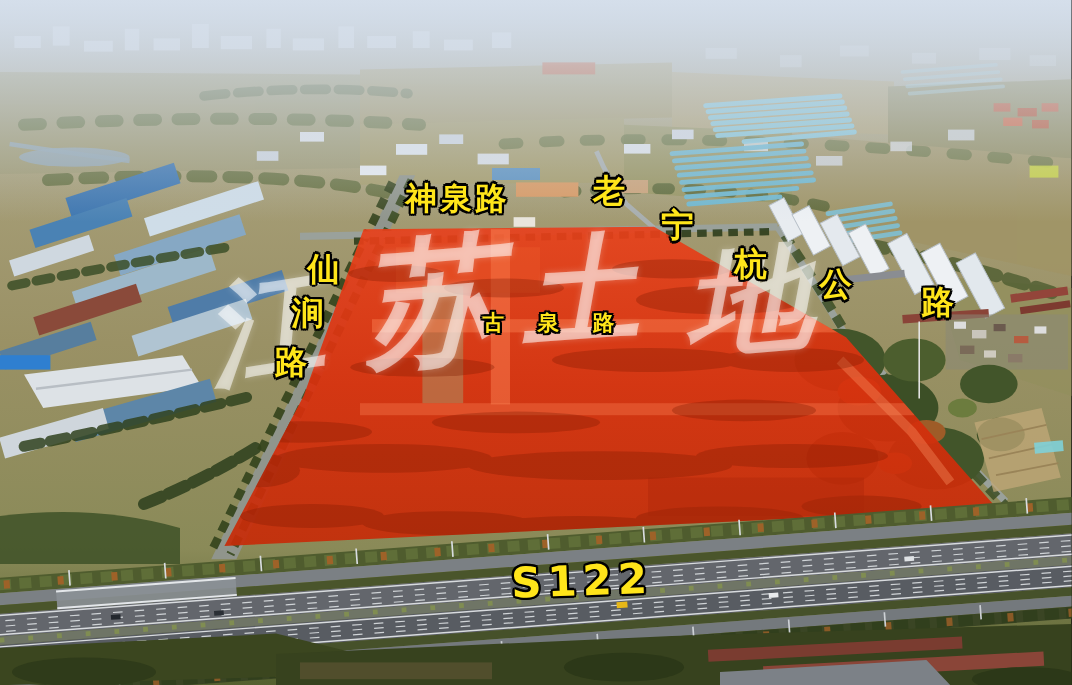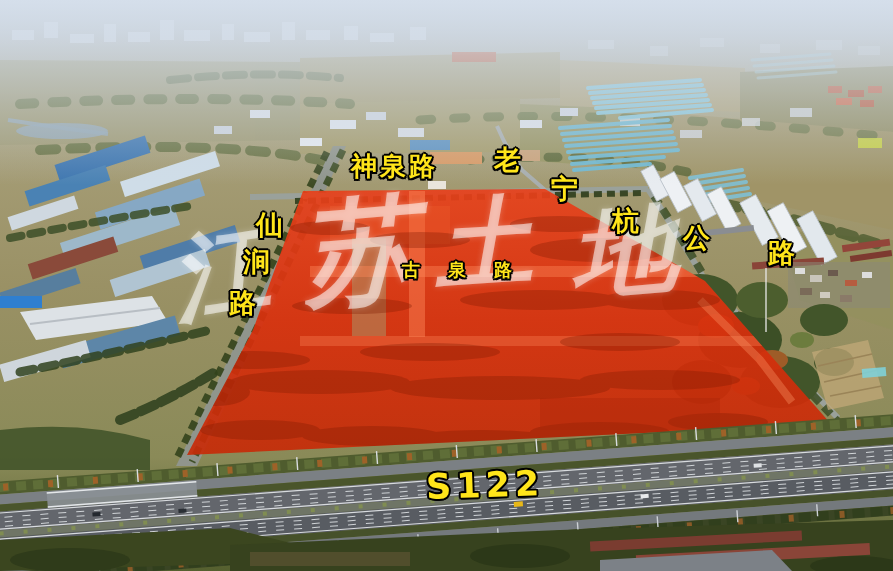--- a/index.html
+++ b/index.html
@@ -334,21 +334,21 @@
       <ellipse cx="70" cy="560" rx="60" ry="12" fill="#2f3b1a"></ellipse>
       <ellipse cx="856" cy="566" rx="46" ry="10" fill="#2c3818"></ellipse>
     </g>
   </svg>
 
   <div class="wm-char" style="left:172px;top:226px;font-size:96px;transform:rotate(-9deg);">江</div>
   <div class="wm-char" style="left:300px;top:194px;font-size:114px;transform:rotate(-5deg);">苏</div>
   <div class="wm-char" style="left:434px;top:194px;font-size:98px;transform:rotate(-4deg);">土</div>
   <div class="wm-char" style="left:576px;top:204px;font-size:94px;transform:rotate(-5deg) scaleX(1.12);">地</div>
 
-  <div class="road-label" style="left:351px;top:153px;font-size:26px;letter-spacing:3px;">神泉路</div>
+  <div class="road-label" style="left:338px;top:153px;font-size:26px;letter-spacing:3px;">神泉路</div>
 
   <div class="road-label" style="left:494px;top:146px;">老</div>
   <div class="road-label" style="left:551px;top:175px;">宁</div>
   <div class="road-label" style="left:612px;top:207px;">杭</div>
   <div class="road-label" style="left:683px;top:224px;">公</div>
   <div class="road-label" style="left:768px;top:239px;">路</div>
 
   <div class="road-label" style="left:256px;top:211px;">仙</div>
   <div class="road-label" style="left:243px;top:248px;">涧</div>
   <div class="road-label" style="left:229px;top:289px;">路</div>

